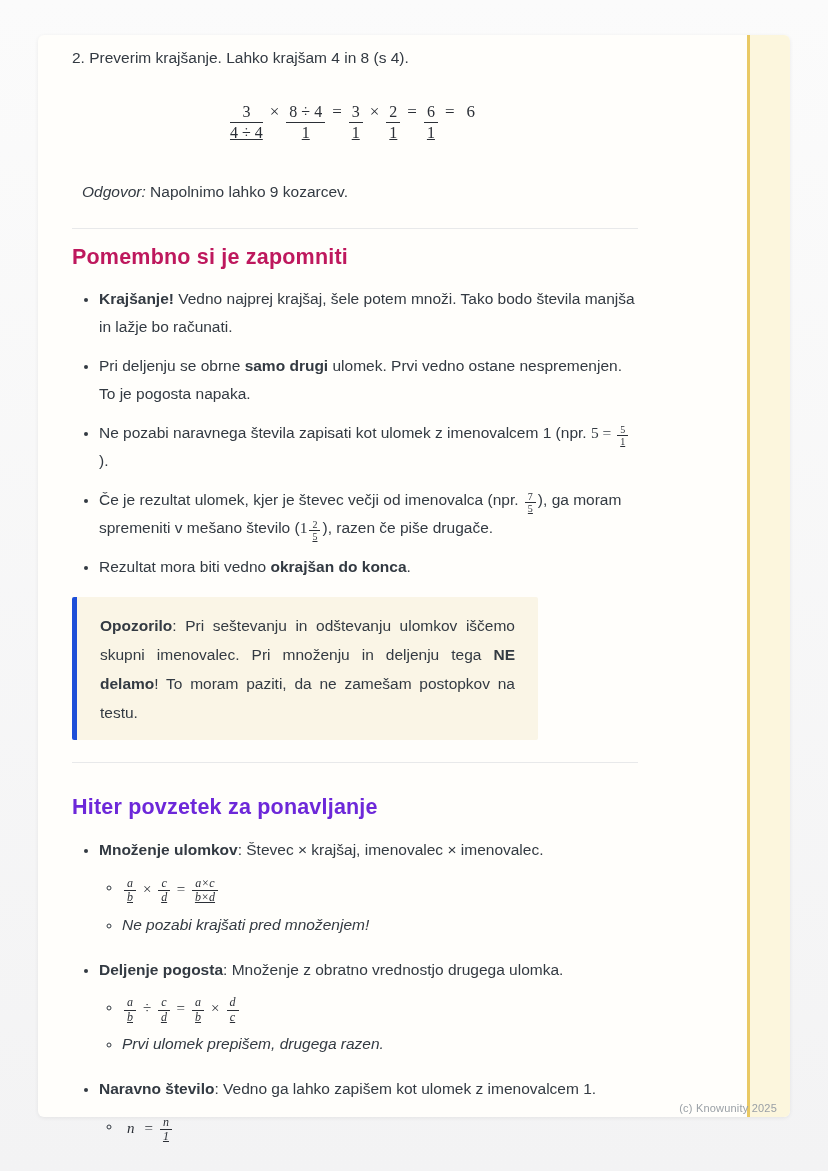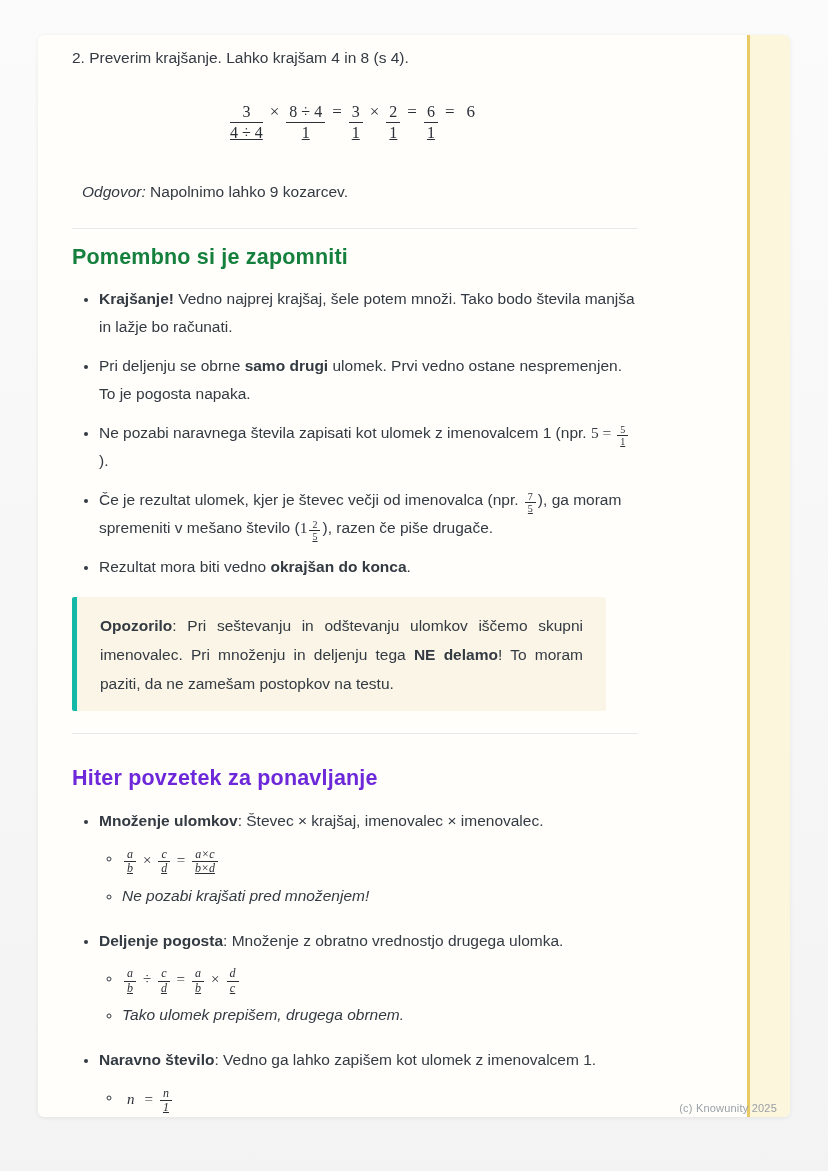--- a/index.html
+++ b/index.html
@@ -51,22 +51,22 @@
   .frac{display:inline-block;text-align:center;font-family:"Liberation Serif",serif;color:#2b2f36;}
   .frac .fn{display:block;border-bottom:1px solid #2b2f36;padding:0 3px;}
   .frac .fd{display:block;text-decoration:underline;}
   .bfrac{font-size:16px;line-height:20px;vertical-align:-22px;margin:0 1px;}
   .mfrac{font-size:12px;line-height:13.5px;vertical-align:-9px;margin:0 2px;}
   .sfrac{font-size:10px;line-height:11px;vertical-align:-7px;margin:0 2px;}
   .frac.it .fn,.frac.it .fd{font-style:italic;}
   .it{font-style:italic;}
   
   .warning{
-    margin-top:16px;width:534px;box-sizing:border-box;
-    background:#faf5e6;border-left:5px solid #14b8a6;
+    margin-top:16px;width:466px;box-sizing:border-box;
+    background:#faf5e6;border-left:5px solid #1d4ed8;
     padding:14px 23px 13px 23px;border-radius:2px;
   }
   .warning p{margin:0;text-align:justify;line-height:29px;}
   
   ul.summary-list{margin:16px 0 0 0;padding-left:27px;}
   ul.summary-list>li{margin-bottom:10px;}
   ul.summary-list>li::marker{color:#333a42;font-size:14px;}
   ul.sub-list{list-style-type:circle;margin:8px 0 16px 0;padding-left:23px;}
   ul.sub-list>li{margin-bottom:5px;line-height:30px;}
   ul.sub-list>li::marker{color:#333a42;font-size:13px;}
@@ -92,21 +92,21 @@
       <div class="equation-block">
         <span class="eq eq-big"><span class="frac bfrac"><span class="fn">3</span><span class="fd">4 ÷ 4</span></span><span class="eqop">×</span><span class="frac bfrac"><span class="fn">8 ÷ 4</span><span class="fd">1</span></span><span class="eqop">=</span><span class="frac bfrac"><span class="fn">3</span><span class="fd">1</span></span><span class="eqop">×</span><span class="frac bfrac"><span class="fn">2</span><span class="fd">1</span></span><span class="eqop">=</span><span class="frac bfrac"><span class="fn">6</span><span class="fd">1</span></span><span class="eqop">=</span><span class="eqop">6</span></span>
       </div>
 
       <div class="answer-line">
         <span class="answer-label">Odgovor:</span><span> Napolnimo lahko 9 kozarcev.</span>
       </div>
 
       <hr class="divider">
 
-      <h2 class="section-title" style="color: #15803d; margin-top: 15px;">Pomembno si je zapomniti</h2>
+      <h2 class="section-title" style="color: #be185d; margin-top: 15px;">Pomembno si je zapomniti</h2>
 
       <ul class="main-list">
           <li><span><b>Krajšanje!</b><span> Vedno najprej krajšaj, šele potem množi. Tako bodo števila manjša in lažje bo računati.</span></span></li>
           <li><span><span>Pri deljenju se obrne </span><b>samo drugi</b><span> ulomek. Prvi vedno ostane nespremenjen. To je pogosta napaka.</span></span></li>
           <li><span><span>Ne pozabi naravnega števila zapisati kot ulomek z imenovalcem 1 (npr. </span><span class="mvar">5 = </span><span class="frac sfrac"><span class="fn">5</span><span class="fd">1</span></span><span>).</span></span></li>
           <li><span><span>Če je rezultat ulomek, kjer je števec večji od imenovalca (npr. </span><span class="frac sfrac"><span class="fn">7</span><span class="fd">5</span></span><span>), ga moram spremeniti v mešano število (</span><span class="mvar">1</span><span class="frac sfrac"><span class="fn">2</span><span class="fd">5</span></span><span>), razen če piše drugače.</span></span></li>
           <li><span><span>Rezultat mora biti vedno </span><b>okrajšan do konca</b><span>.</span></span></li>
         </ul>
 
       <div class="warning">
@@ -117,21 +117,21 @@
 
       <h2 class="section-title" style="color: #6d28d9;">Hiter povzetek za ponavljanje</h2>
 
       <ul class="summary-list">
           <li><span><b>Množenje ulomkov</b><span>: Števec × krajšaj, imenovalec × imenovalec.</span></span><ul class="sub-list">
               <li><span class="eq eq-sub"><span class="frac mfrac it"><span class="fn">a</span><span class="fd">b</span></span><span class="eqop">×</span><span class="frac mfrac it"><span class="fn">c</span><span class="fd">d</span></span><span class="eqop">=</span><span class="frac mfrac it"><span class="fn">a×c</span><span class="fd">b×d</span></span></span></li>
               <li><span class="note">Ne pozabi krajšati pred množenjem!</span></li>
             </ul></li>
           <li><span><b>Deljenje pogosta</b><span>: Množenje z obratno vrednostjo drugega ulomka.</span></span><ul class="sub-list">
               <li><span class="eq eq-sub"><span class="frac mfrac it"><span class="fn">a</span><span class="fd">b</span></span><span class="eqop">÷</span><span class="frac mfrac it"><span class="fn">c</span><span class="fd">d</span></span><span class="eqop">=</span><span class="frac mfrac it"><span class="fn">a</span><span class="fd">b</span></span><span class="eqop">×</span><span class="frac mfrac it"><span class="fn">d</span><span class="fd">c</span></span></span></li>
-              <li><span class="note">Tako ulomek prepišem, drugega obrnem.</span></li>
+              <li><span class="note">Prvi ulomek prepišem, drugega razen.</span></li>
             </ul></li>
           <li><span><b>Naravno število</b><span>: Vedno ga lahko zapišem kot ulomek z imenovalcem 1.</span></span><ul class="sub-list">
               <li><span class="eq eq-sub"><span class="eqop it">n</span><span class="eqop">=</span><span class="frac mfrac it"><span class="fn">n</span><span class="fd">1</span></span></span></li>
             </ul></li>
         </ul>
 
     </div>
 
     <div class="copyright">(c) Knowunity 2025</div>
   </div>

